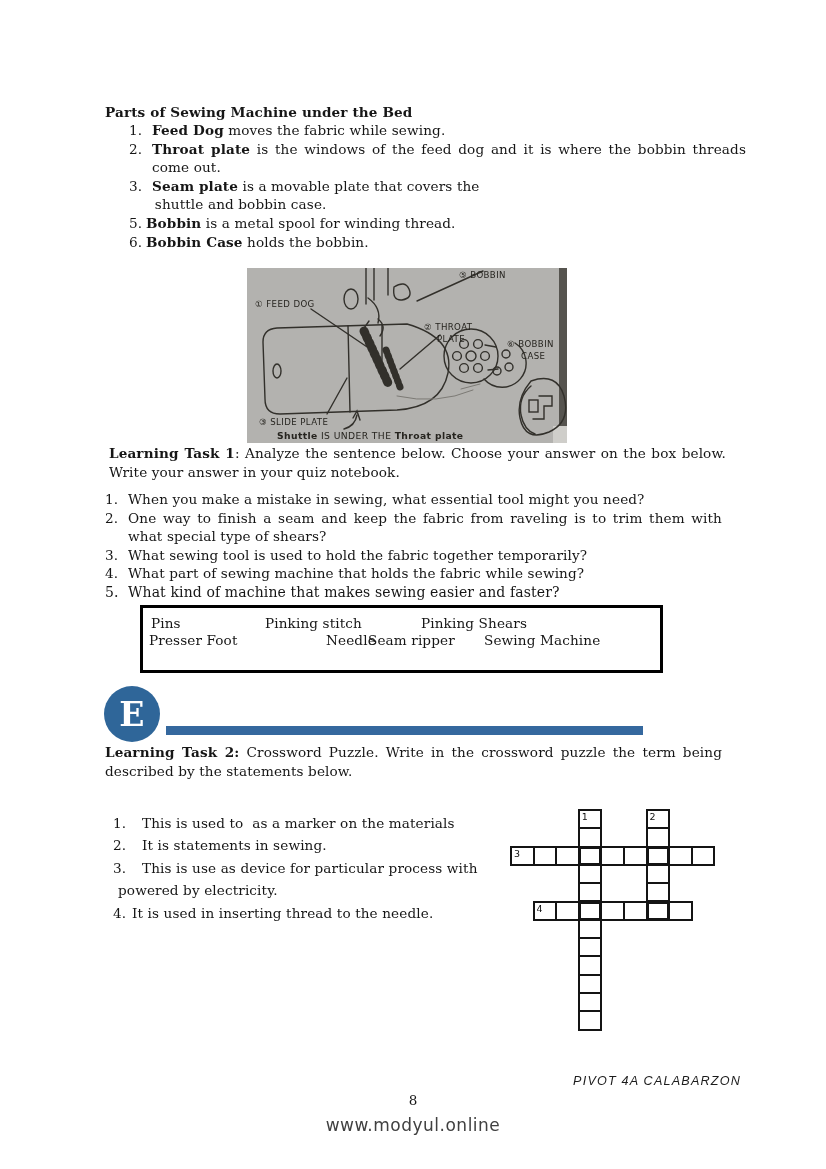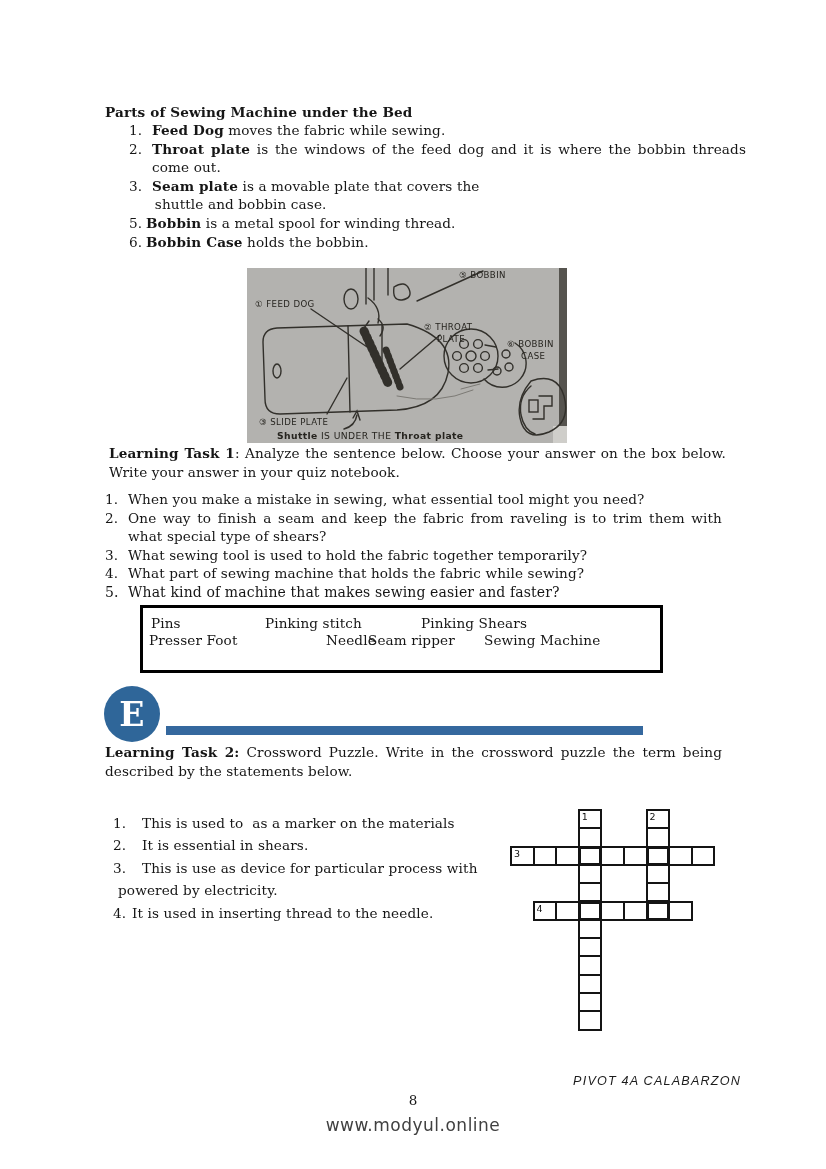--- a/index.html
+++ b/index.html
@@ -160,21 +160,21 @@
 
   <div class="abs badge" style="left:104px;top:686px;">
     <span>E</span>
   </div>
   <div class="abs blue-rule" style="left:166px;top:726px;width:477px;height:9px;"></div>
 
   <p class="abs justify" style="left:105px;top:743px;width:617px;margin:0;"><b>Learning Task 2:</b><span> Crossword Puzzle. Write in the crossword puzzle the term being described by the statements below.</span></p>
 
   <div class="abs clues" style="left:113px;top:812px;width:400px;">
       <div class="clue"><span class="num">1.</span><span class="clue-text">This is used to  as a marker on the materials</span></div>
-      <div class="clue"><span class="num">2.</span><span class="clue-text">It is essential in shears.</span></div>
+      <div class="clue"><span class="num">2.</span><span class="clue-text">It is statements in sewing.</span></div>
       <div class="clue"><span class="num">3.</span><span class="clue-text">This is use as device for particular process with</span><span class="cont clue-text">powered by electricity.</span></div>
       <div class="clue tight"><span class="num">4.</span><span class="clue-text">It is used in inserting thread to the needle.</span></div>
     </div>
 
   <div class="abs crossword" style="left:510px;top:809px;">
       <div class="cw-cell" style="left: 67.8px; top: 0px;">
         <span class="cw-num">1</span>
       </div>
       <div class="cw-cell" style="left: 135.6px; top: 0px;">
         <span class="cw-num">2</span>

